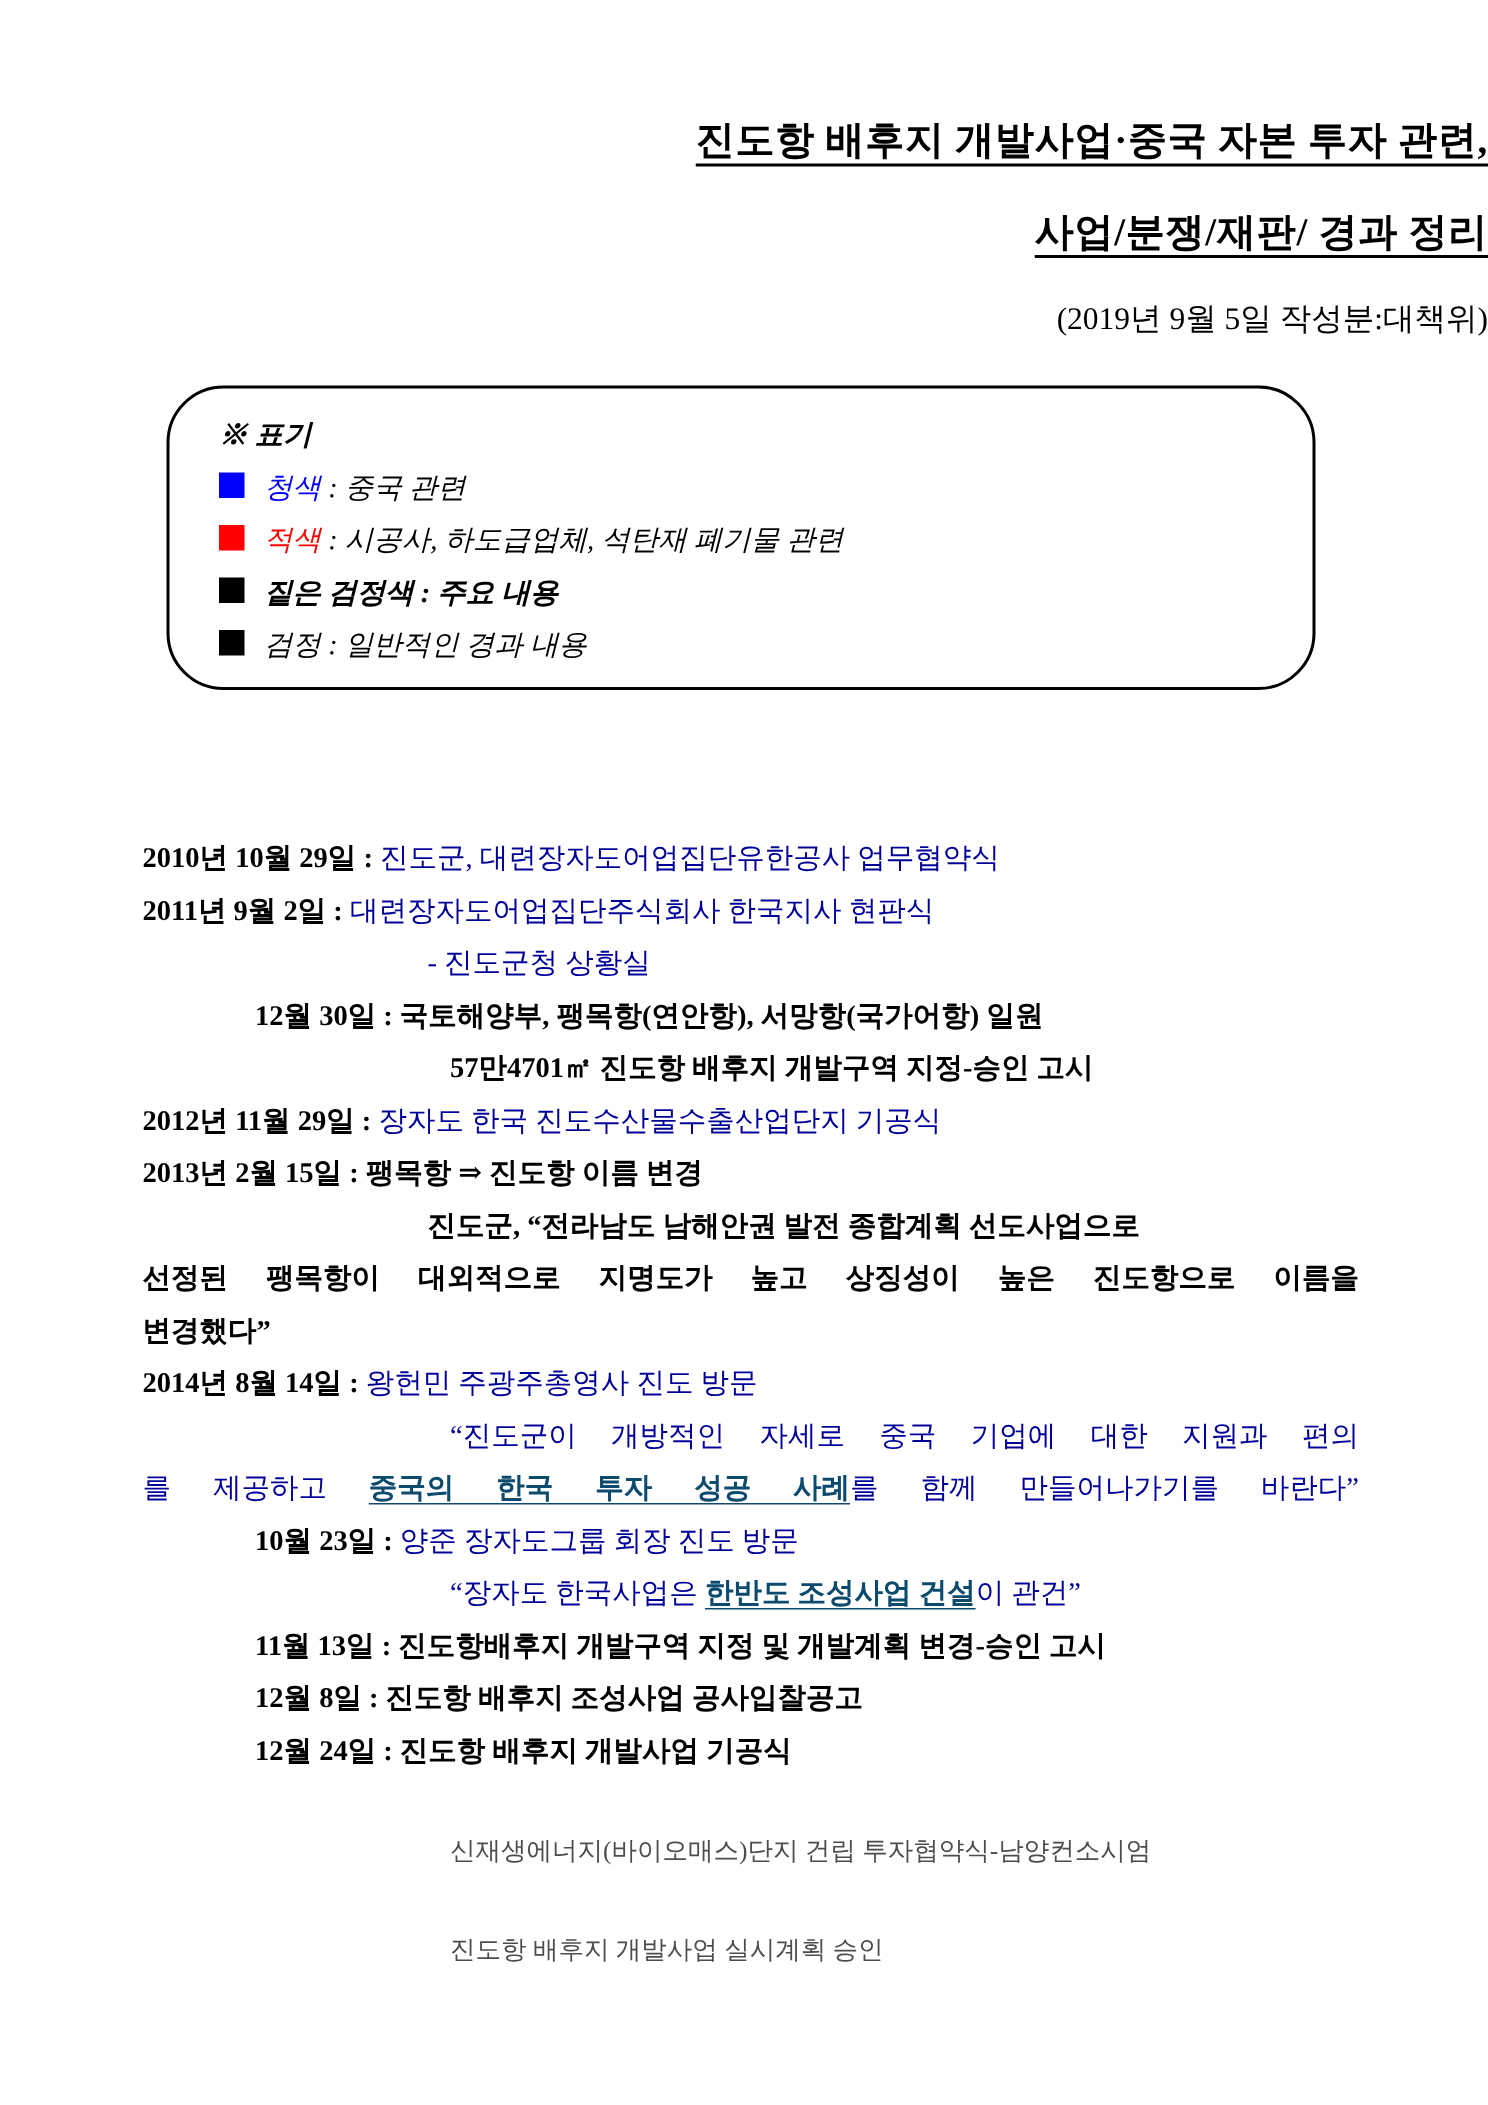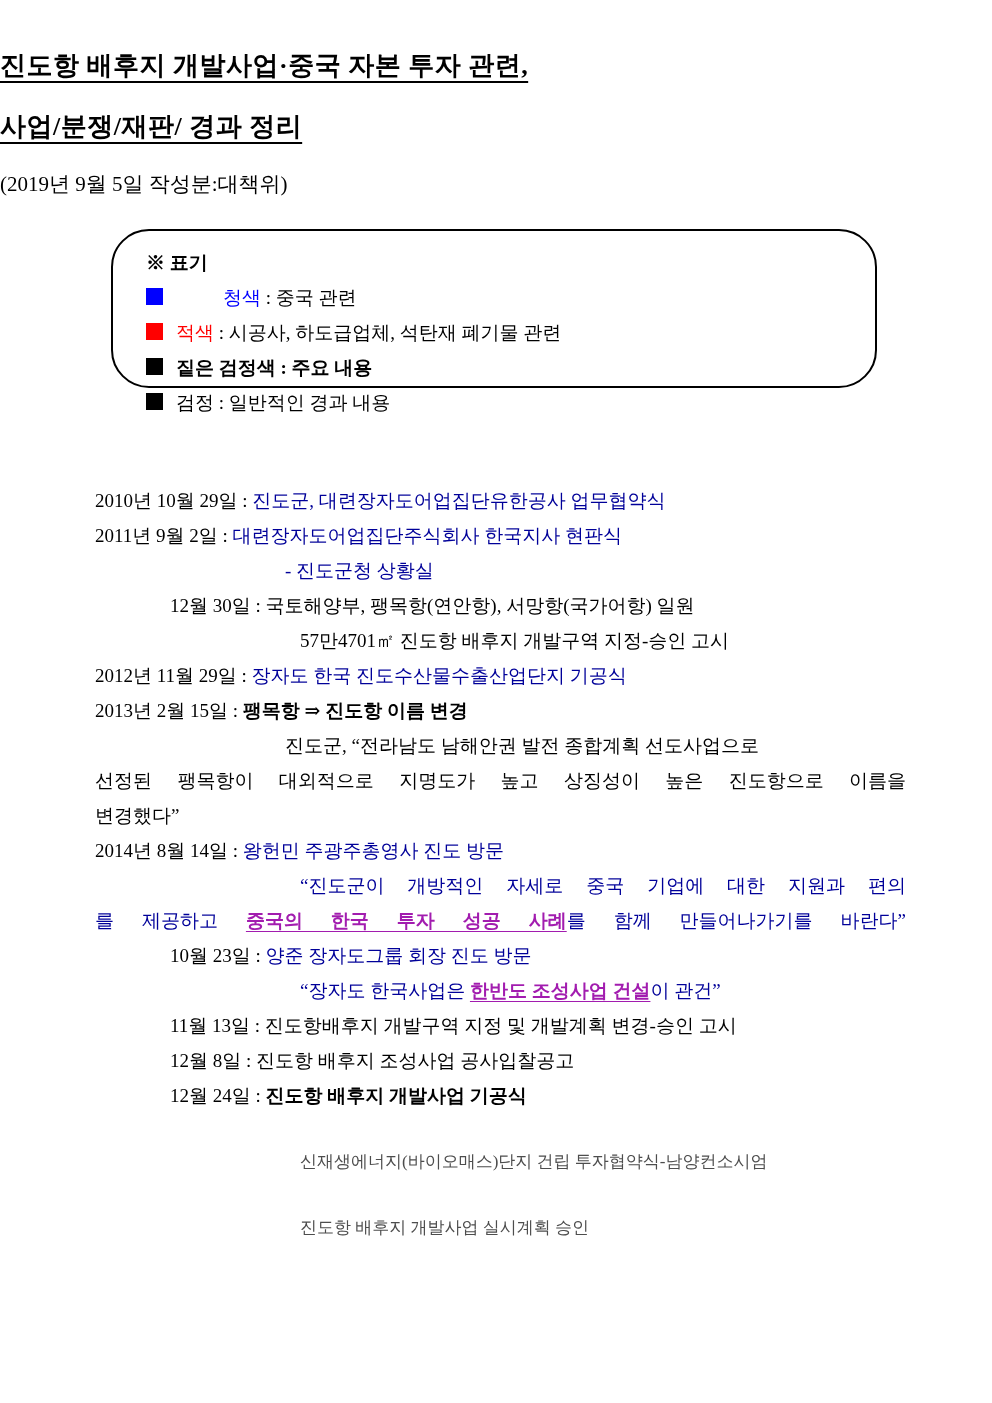--- a/index.html
+++ b/index.html
@@ -3,79 +3,80 @@
 <meta charset="utf-8">
 <style>
   html, body { margin: 0; padding: 0; }
   body {
     width: 992px; height: 1403px;
     background: #ffffff;
     color: #000000;
     font-family: "Liberation Serif", "DejaVu Serif", serif;
     overflow: hidden;
   }
-  .title-block { text-align: left; padding-top: 48px; font-family: Liberation Serif, serif; }
+  .title-block { text-align: right; padding-top: 76px; font-family: Liberation Serif, serif; }
   .title-line {
     font-size: 26px; font-weight: bold; letter-spacing: 0.5px;
     margin: 0 0 26px 0;
   }
   .title-line .u { text-decoration: underline; text-underline-offset: 7px; }
   .subtitle { font-size: 21px; margin-top: 4px; }
 
   .legend-box {
     box-sizing: border-box;
     margin: 31px 0 0 111px;
-    width: 766px; height: 159px;
+    width: 766px; height: 203px;
     border: 2px solid #000000;
     border-radius: 38px;
     padding: 14px 20px 0 33px;
+    font-style: italic;
   }
   .legend-heading { font-size: 19px; font-weight: bold; line-height: 35px; }
   .legend-item { font-size: 19px; line-height: 35px; white-space: pre; }
   .legend-item.bold { font-weight: bold; }
   .legend-square {
     display: inline-block; width: 17px; height: 17px;
     margin-right: 13px; vertical-align: -1px;
   }
 
   .timeline {
     margin: 95px 86px 0 95px;
     font-size: 19px; line-height: 35px;
   }
   .t-line { white-space: pre-wrap; }
   .t-line.indent1 { padding-left: 75px; }
   .t-line.indent2 { padding-left: 190px; }
   .t-line.indent3 { padding-left: 205px; }
   .t-line.justify { text-align: justify; text-align-last: justify; }
   .t-line.small { font-size: 17px; line-height: 34px; margin-top: 32px; }
-  .seg.black { color: #000000; }
+  .seg.black { color: #000000; font-weight: bold; }
   .seg.black-bold { color: #000000; font-weight: bold; }
   .seg.blue { color: #000099; }
   .seg.blue-bold { color: #000099; font-weight: normal; }
   .seg.blue-bold-underline {
-    color: #a21caf; font-weight: bold;
+    color: #0c4a6e; font-weight: bold;
     text-decoration: underline; text-underline-offset: 4px;
   }
   .seg.gray { color: #4d4d4d; }
 </style>
 </head>
 <body>
 
 <div class="page">
 
   <div class="title-block">
     <div class="title-line"><span class="u">진도항 배후지 개발사업·중국 자본 투자 관련,</span></div>
     <div class="title-line"><span class="u">사업/분쟁/재판/ 경과 정리</span></div>
     <div class="subtitle">(2019년 9월 5일 작성분:대책위)</div>
   </div>
 
   <div class="legend-box">
     <div class="legend-heading">※ 표기</div>
     <div id="legend-items">
-        <div class="legend-item"><span class="legend-square" style="background: rgb(0, 0, 255);"></span><span class="legend-label" style="color: rgb(0, 0, 255); margin-left: 47px;">청색</span><span class="legend-desc"> : 중국 관련</span></div>
+        <div class="legend-item"><span class="legend-square" style="background: rgb(0, 0, 255);"></span><span class="legend-label" style="color: rgb(0, 0, 255);">청색</span><span class="legend-desc"> : 중국 관련</span></div>
         <div class="legend-item"><span class="legend-square" style="background: rgb(255, 0, 0);"></span><span class="legend-label" style="color: rgb(255, 0, 0);">적색</span><span class="legend-desc"> : 시공사, 하도급업체, 석탄재 폐기물 관련</span></div>
         <div class="legend-item bold"><span class="legend-square" style="background: rgb(0, 0, 0);"></span><span class="legend-label" style="color: rgb(0, 0, 0);">짙은 검정색</span><span class="legend-desc"> : 주요 내용</span></div>
         <div class="legend-item"><span class="legend-square" style="background: rgb(0, 0, 0);"></span><span class="legend-label" style="color: rgb(0, 0, 0);">검정</span><span class="legend-desc"> : 일반적인 경과 내용</span></div>
       </div>
   </div>
 
   <div class="timeline" id="timeline">
       <div class="t-line indent0"><span class="seg black">2010년 10월 29일 : </span><span class="seg blue">진도군, 대련장자도어업집단유한공사 업무협약식</span></div>
       <div class="t-line indent0"><span class="seg black">2011년 9월 2일 : </span><span class="seg blue">대련장자도어업집단주식회사 한국지사 현판식</span></div>
       <div class="t-line indent2"><span class="seg blue">- 진도군청 상황실</span></div>

